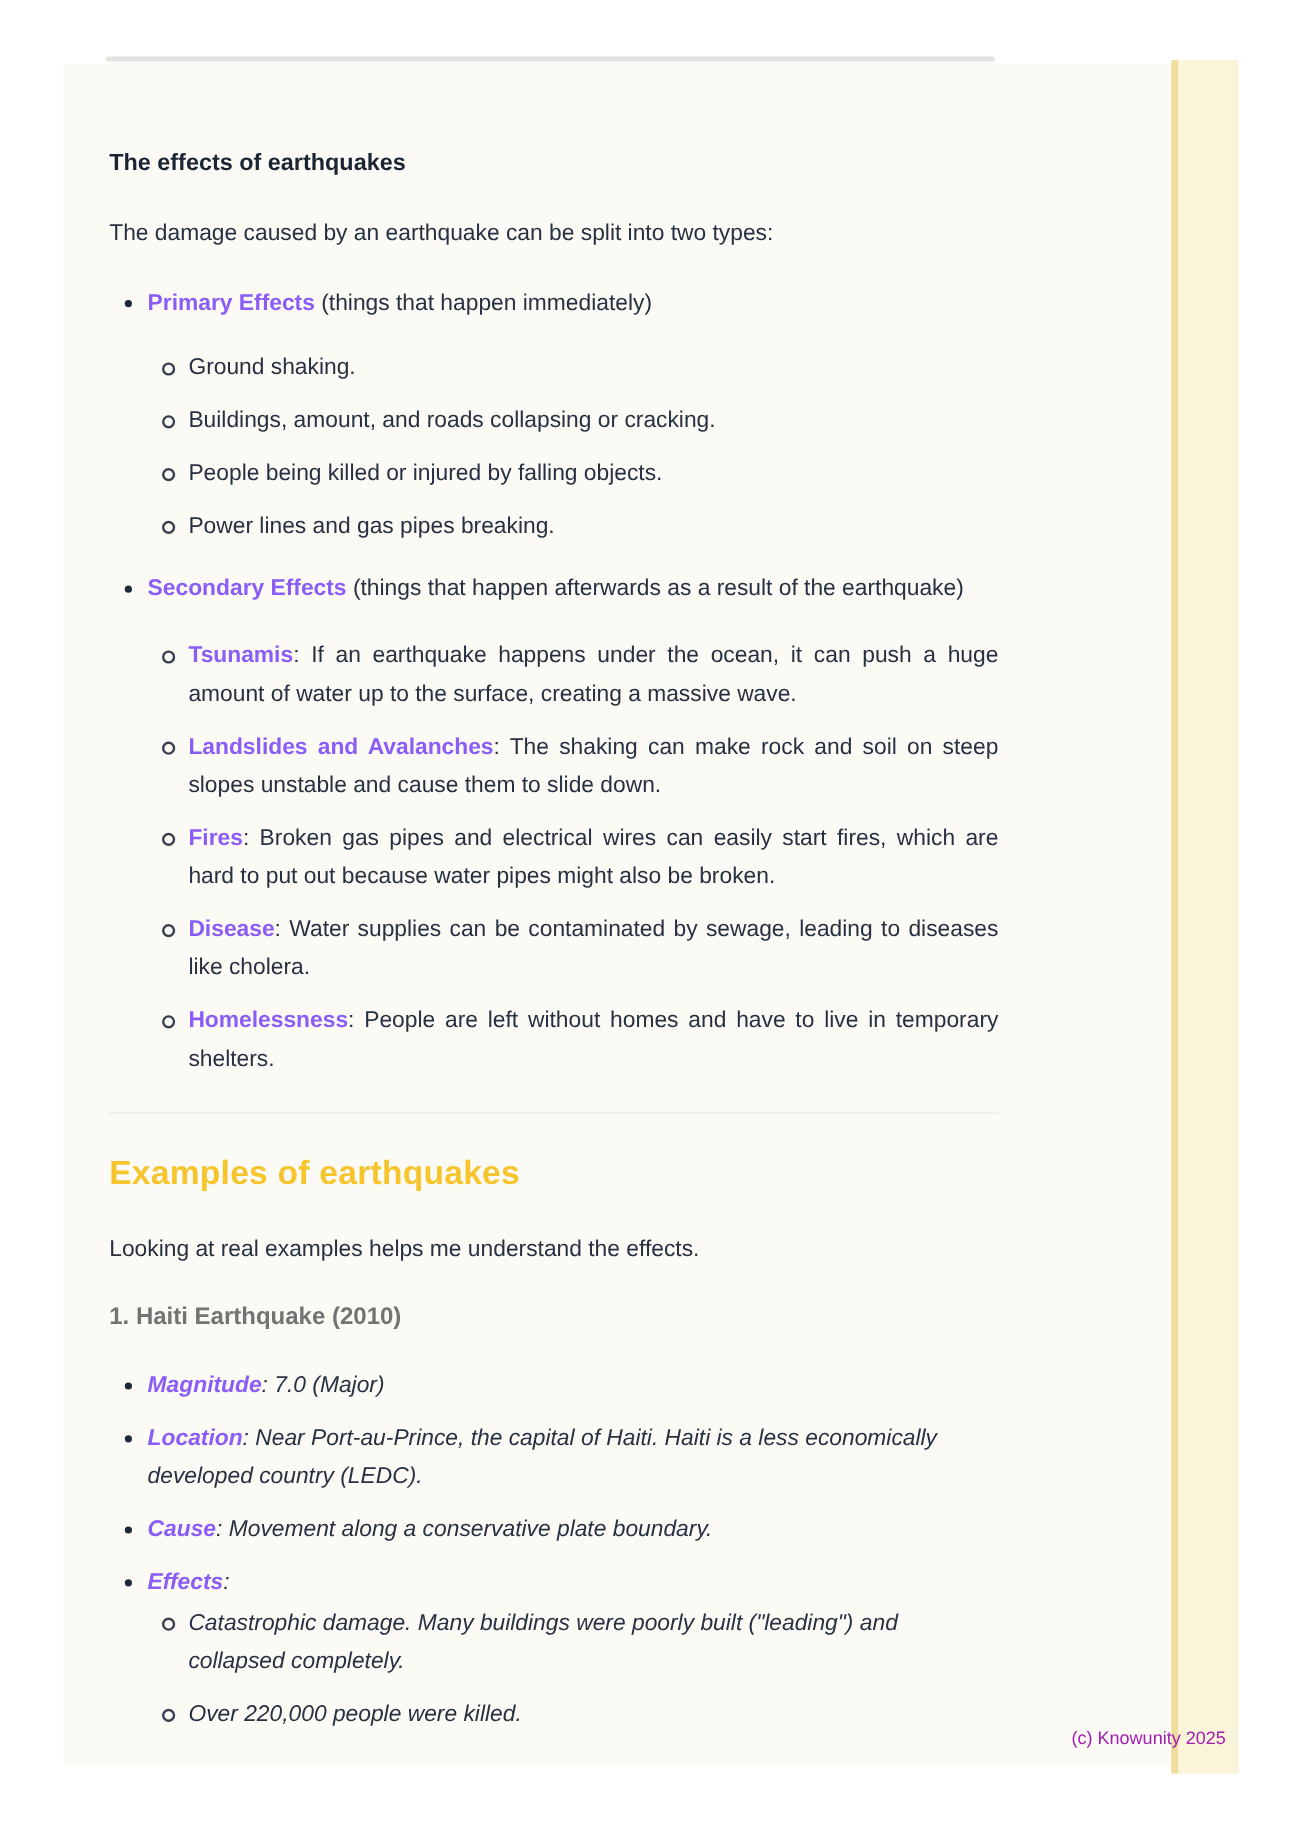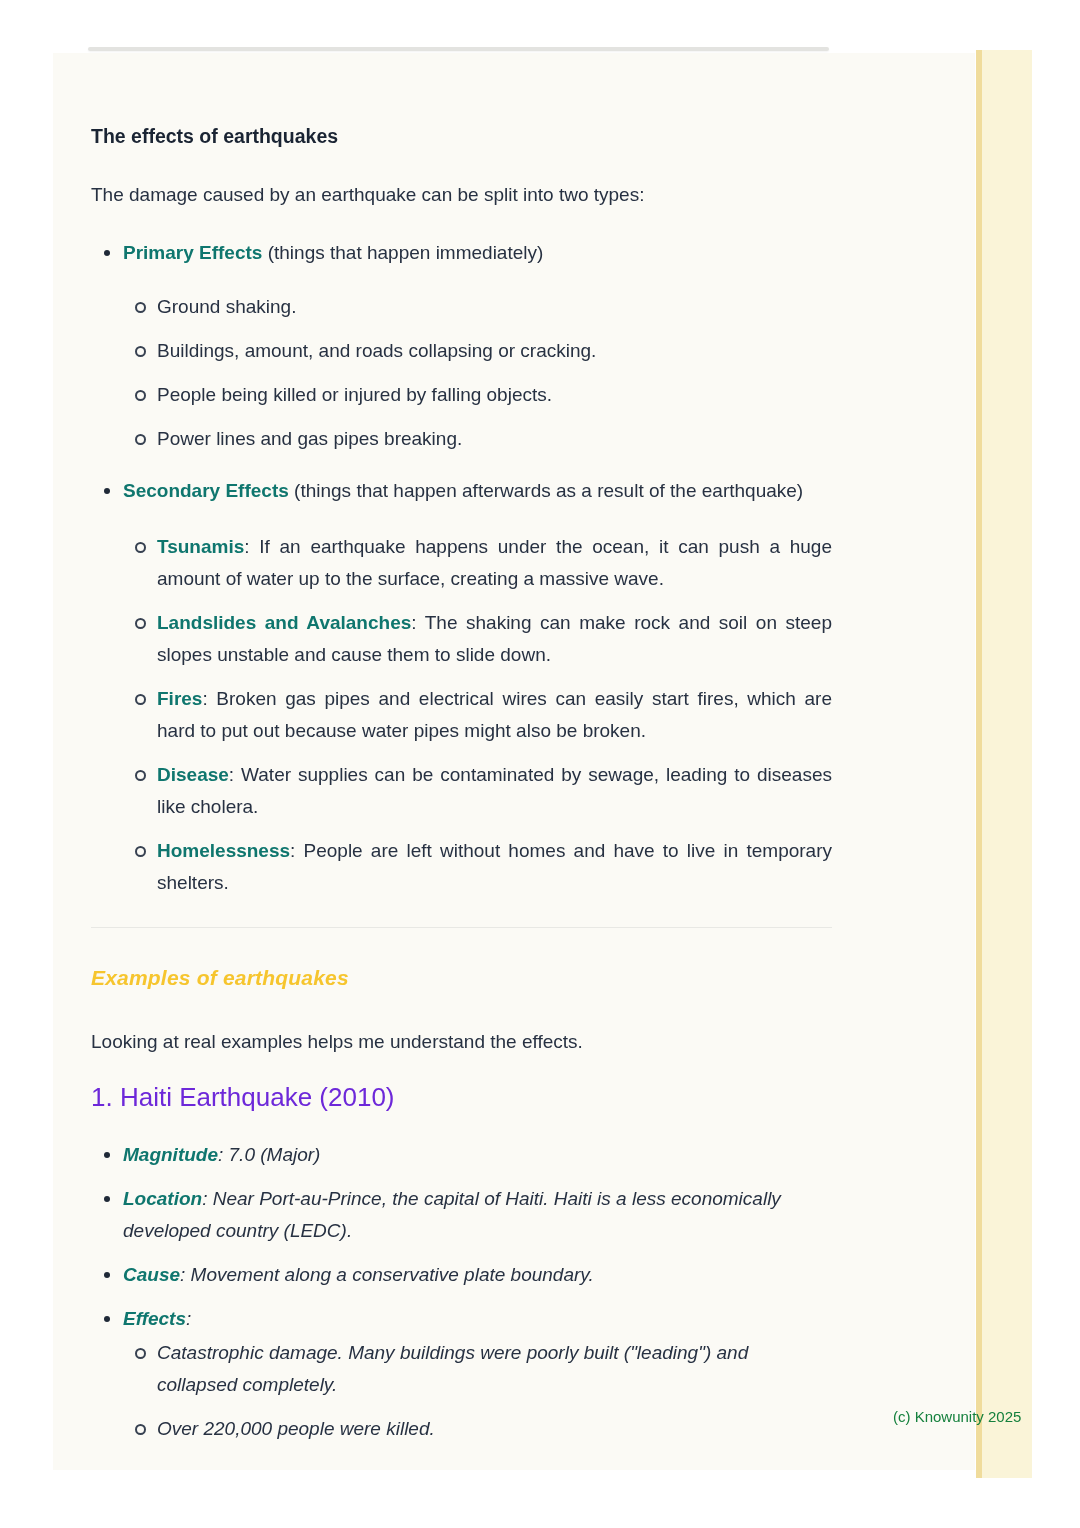--- a/index.html
+++ b/index.html
@@ -43,21 +43,21 @@
   }
 
   
   .content {
     position: relative;
     padding: 42px 143px 0 38px;
     color: #273142;
     font-size: 19px;
     line-height: 32px;
   }
-  .content b, .content .term { font-weight: 700; color: #0f766e; }
+  .content b, .content .term { font-weight: 700; color: #8b5cf6; }
 
   h3.subhead {
     font-size: 19.5px;
     line-height: 24px;
     font-weight: 700;
     color: #1A2433;
     margin-top: 29px;
   }
   p.para { margin-top: 31px; }
 
@@ -99,42 +99,41 @@
   ul.lvl2.effects-details { margin-top: 2px; }
   ul.lvl1.facts > li + li { margin-top: 12px; }
 
   .divider {
     margin-top: 28px;
     height: 1px;
     background: #E8E8E4;
   }
   h2.accent {
     margin-top: 33px;
-    font-size: 21px;
+    font-size: 28px;
     line-height: 34px;
     font-weight: 700;
     color: #F6C52E;
     letter-spacing: 0.2px;
-    font-style: italic;
   }
   h3.example-title {
     margin-top: 27px;
-    font-size: 26px;
+    font-size: 20px;
     line-height: 24px;
-    font-weight: 400;
-    color: #6d28d9;
+    font-weight: 700;
+    color: #737373;
   }
   ul.lvl1.facts { margin-top: 30px; font-style: italic; }
 
   .watermark {
     position: absolute;
-    left: 893px; top: 1408px;
+    left: 893px; top: 1440px;
     font-size: 15px;
     line-height: 18px;
-    color: #15803d;
+    color: #a21caf;
     white-space: nowrap;
     z-index: 5;
   }
 </style>
 </head>
 <body>
 
 <div class="stage">
 
   <div class="page">

